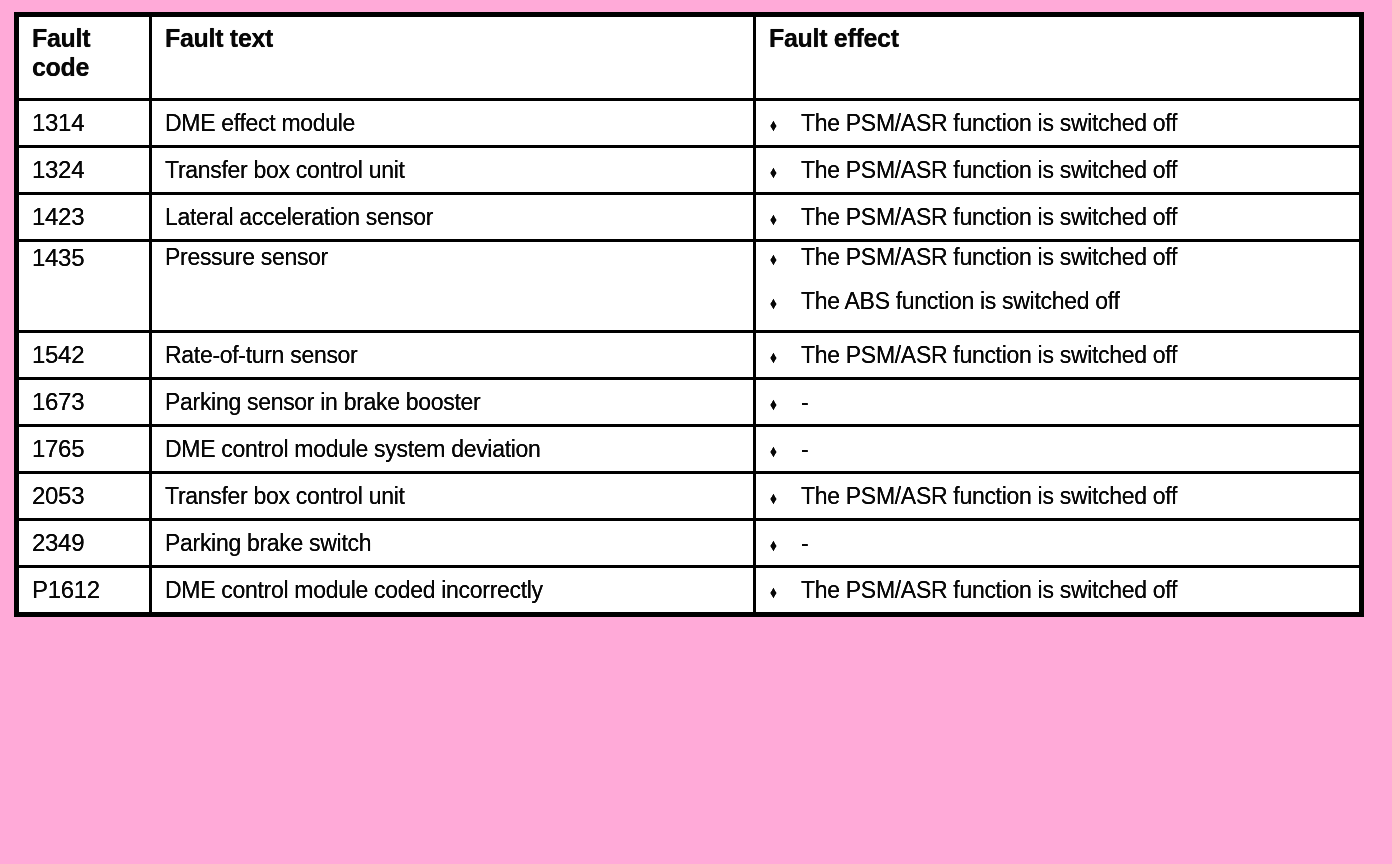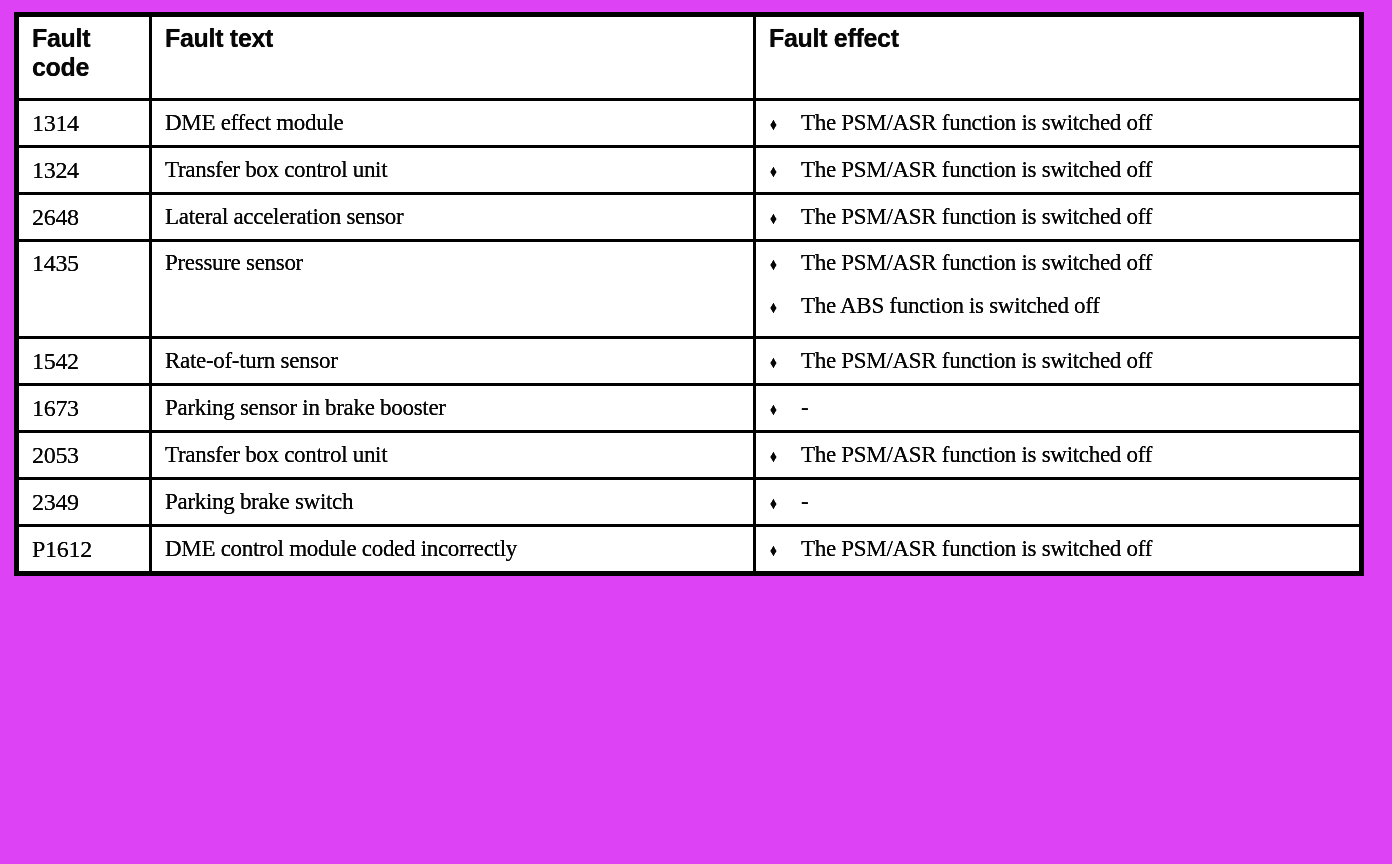--- a/index.html
+++ b/index.html
@@ -9,21 +9,21 @@
     width: 1392px;
     height: 864px;
     overflow: hidden;
     font-family: "Liberation Sans", sans-serif;
   }
   .page {
     position: absolute;
     left: 0; top: 0;
     width: 1392px;
     height: 864px;
-    background: #d946ef;
+    background: #f9a8d4;
   }
   table.fault-table {
     position: absolute;
     left: 14px;
     top: 12px;
     width: 1345px;
     border-collapse: collapse;
     table-layout: fixed;
     border: 5px solid #000000;
     color: #0d0d0d;
@@ -47,26 +47,25 @@
     height: 74px;
     text-shadow: 0 0 0.7px #000;
   }
   td {
     font-size: 23px;
     letter-spacing: -0.3px;
     vertical-align: middle;
     padding: 0 6px 0 13px;
     height: 44px;
     text-shadow: 0 0 0.6px #000;
-    font-family: Liberation Serif, serif;
   }
   tr.tall td {
     height: 86px;
     vertical-align: top;
-    padding-top: 8px;
+    padding-top: 2px;
     margin-top: 9px;
   }
   td.code-cell { font-size: 24px; }
   td.effect-cell { padding-left: 14px; }
 
   .effects {
     display: flex;
     flex-direction: column;
     gap: 17px;
   }
@@ -127,21 +126,21 @@
       <div class="effects">
               <div class="effect-line">
                 <span class="bullet">♦</span>
                 <span class="effect-text">The PSM/ASR function is switched off</span>
               </div>
             </div>
     </td>
   </tr>
 
   <tr>
-    <td class="code-cell">2648</td>
+    <td class="code-cell">1423</td>
     <td class="text-cell">Lateral acceleration sensor</td>
     <td class="effect-cell">
       <div class="effects">
               <div class="effect-line">
                 <span class="bullet">♦</span>
                 <span class="effect-text">The PSM/ASR function is switched off</span>
               </div>
             </div>
     </td>
   </tr>
@@ -183,20 +182,32 @@
     <td class="effect-cell">
       <div class="effects">
               <div class="effect-line">
                 <span class="bullet">♦</span>
                 <span class="effect-text">-</span>
               </div>
             </div>
     </td>
   </tr>
 
+  <tr>
+    <td class="code-cell">1765</td>
+    <td class="text-cell">DME control module system deviation</td>
+    <td class="effect-cell">
+      <div class="effects">
+              <div class="effect-line">
+                <span class="bullet">♦</span>
+                <span class="effect-text">-</span>
+              </div>
+            </div>
+    </td>
+  </tr>
 
   <tr>
     <td class="code-cell">2053</td>
     <td class="text-cell">Transfer box control unit</td>
     <td class="effect-cell">
       <div class="effects">
               <div class="effect-line">
                 <span class="bullet">♦</span>
                 <span class="effect-text">The PSM/ASR function is switched off</span>
               </div>

